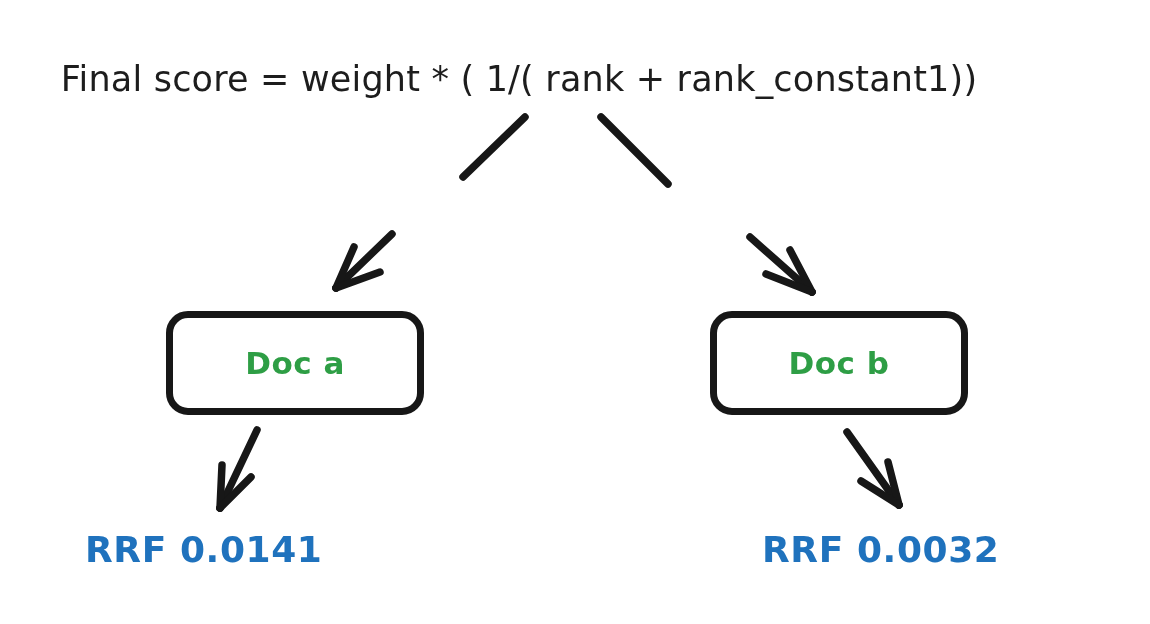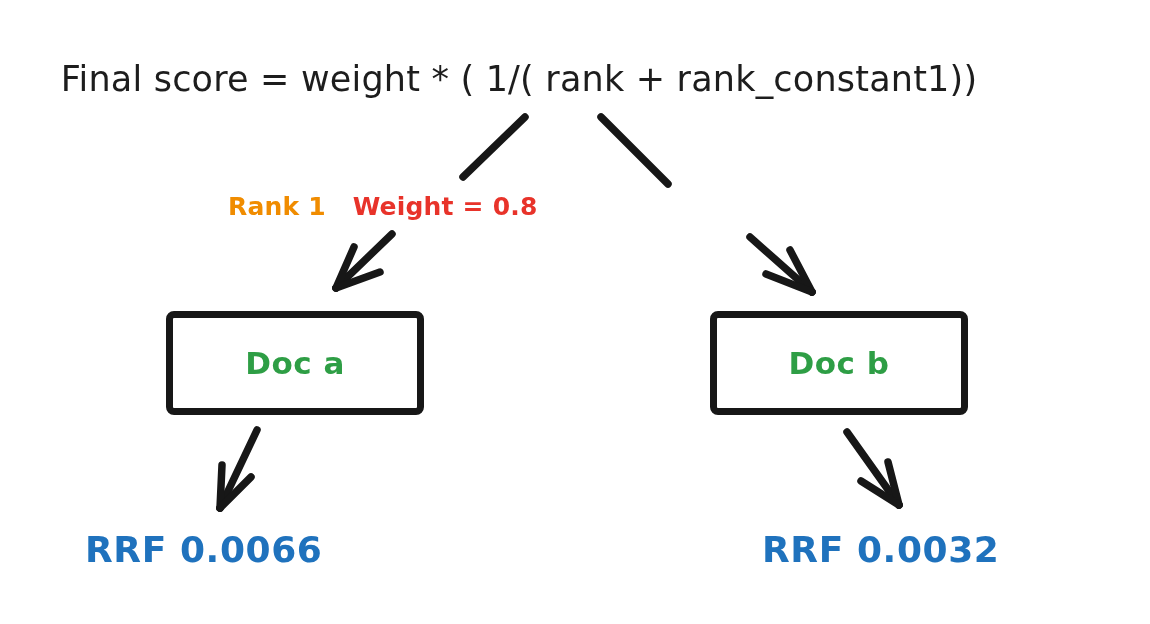--- a/index.html
+++ b/index.html
@@ -56,21 +56,21 @@
   .annot-row span { display: inline-block; }
   .rank-txt   { color: #F08C00; }
   .weight-txt { color: #E8332A; }
   .gap { width: 9px; }
   
   .doc-box {
     position: absolute;
     width: 258px;
     height: 104px;
     border: 7px solid #171717;
-    border-radius: 8px;
+    border-radius: 22px;
     background: #ffffff;
     box-sizing: border-box;
   }
   #doc-box-a { left: 166px; top: 311px; }
   #doc-box-b { left: 710px; top: 311px; }
   .doc-label {
     position: absolute;
     left: 0;
     top: 0;
     width: 100%;
@@ -119,32 +119,27 @@
       <path d="M 220 508 L 251 477"></path>
 
       <path d="M 847 432 L 899 505"></path>
       <path d="M 899 505 L 888 462"></path>
       <path d="M 899 505 L 861 481"></path>
     </g>
   </svg>
 
   <div class="txt" id="formula">Final score = weight * ( 1/( rank + rank_constant1))</div>
 
-  <div class="annot-row" id="annot-left">
-    <span class="rank-txt">Rank 1</span>
-    <span class="gap"></span>
-    <span class="weight-txt">Weight = 0.8</span>
-  </div>
 
 
   <div class="doc-box" id="doc-box-a">
     <div class="doc-label">Doc a</div>
   </div>
 
   <div class="doc-box" id="doc-box-b">
     <div class="doc-label">Doc b</div>
   </div>
 
-  <div class="txt rrf" id="rrf-left">RRF 0.0066</div>
+  <div class="txt rrf" id="rrf-left">RRF 0.0141</div>
 
   <div class="txt rrf" id="rrf-right">RRF 0.0032</div>
 
 </div>
 
 </body></html>

